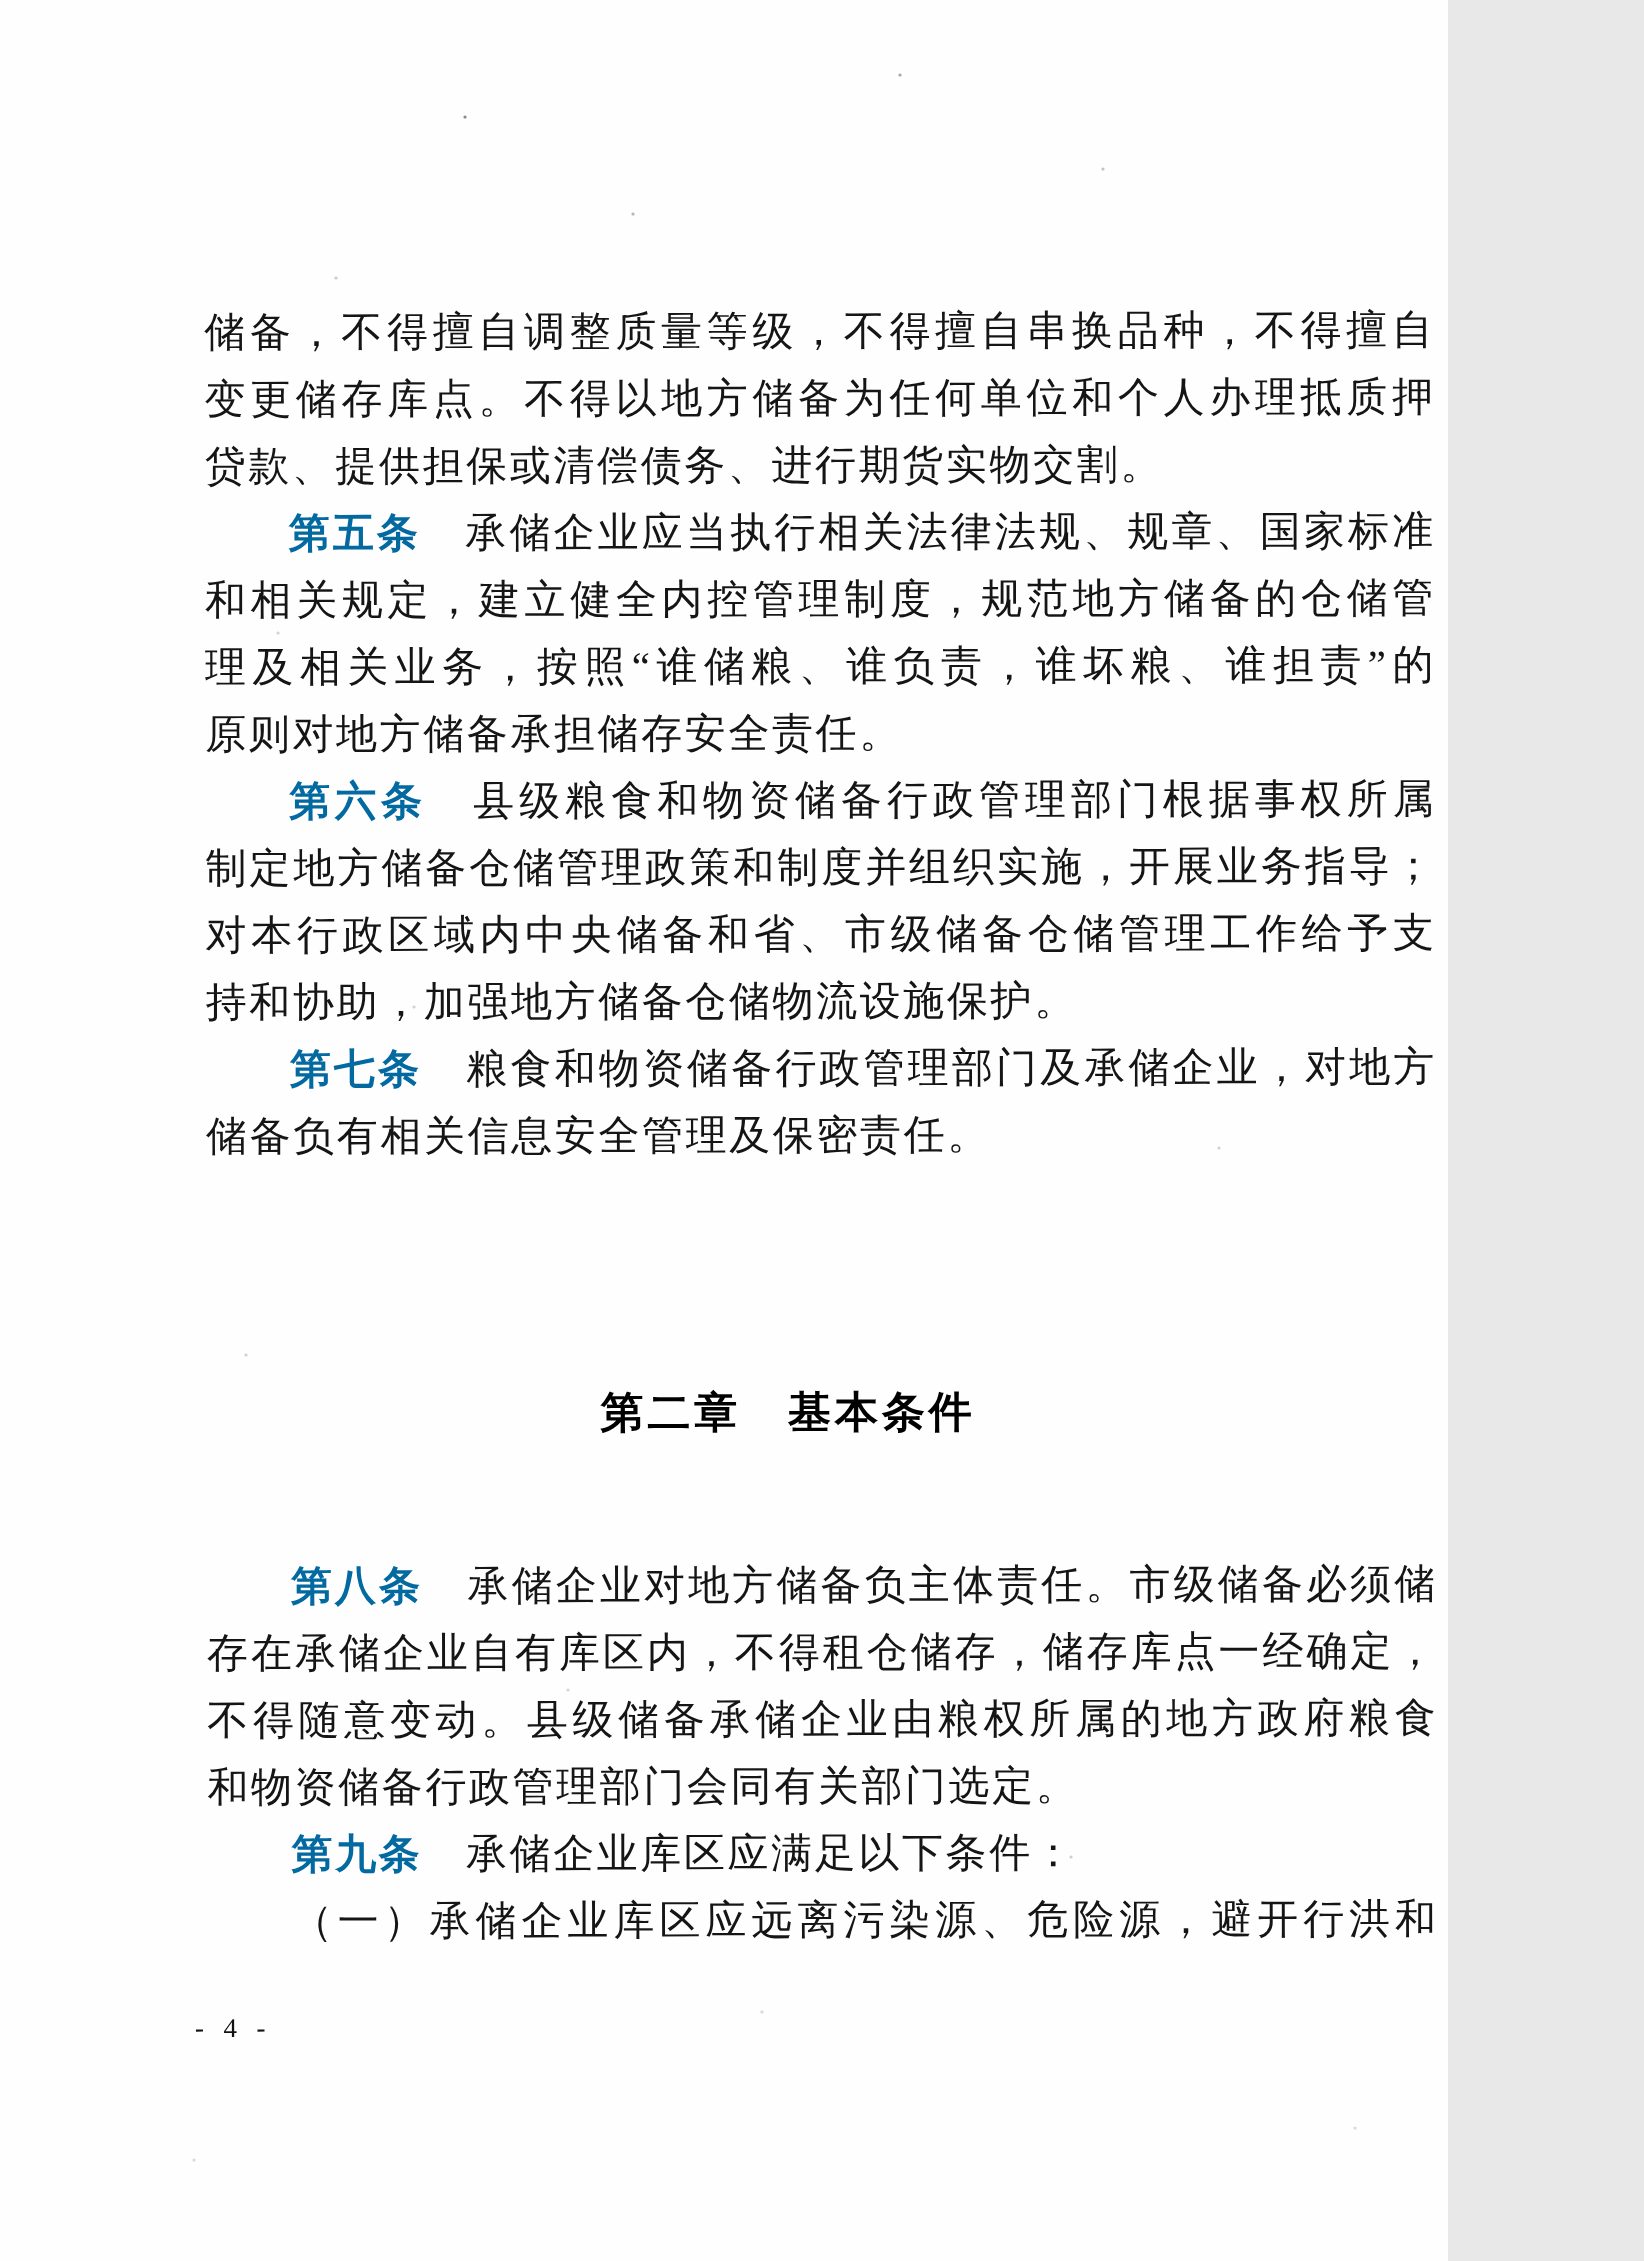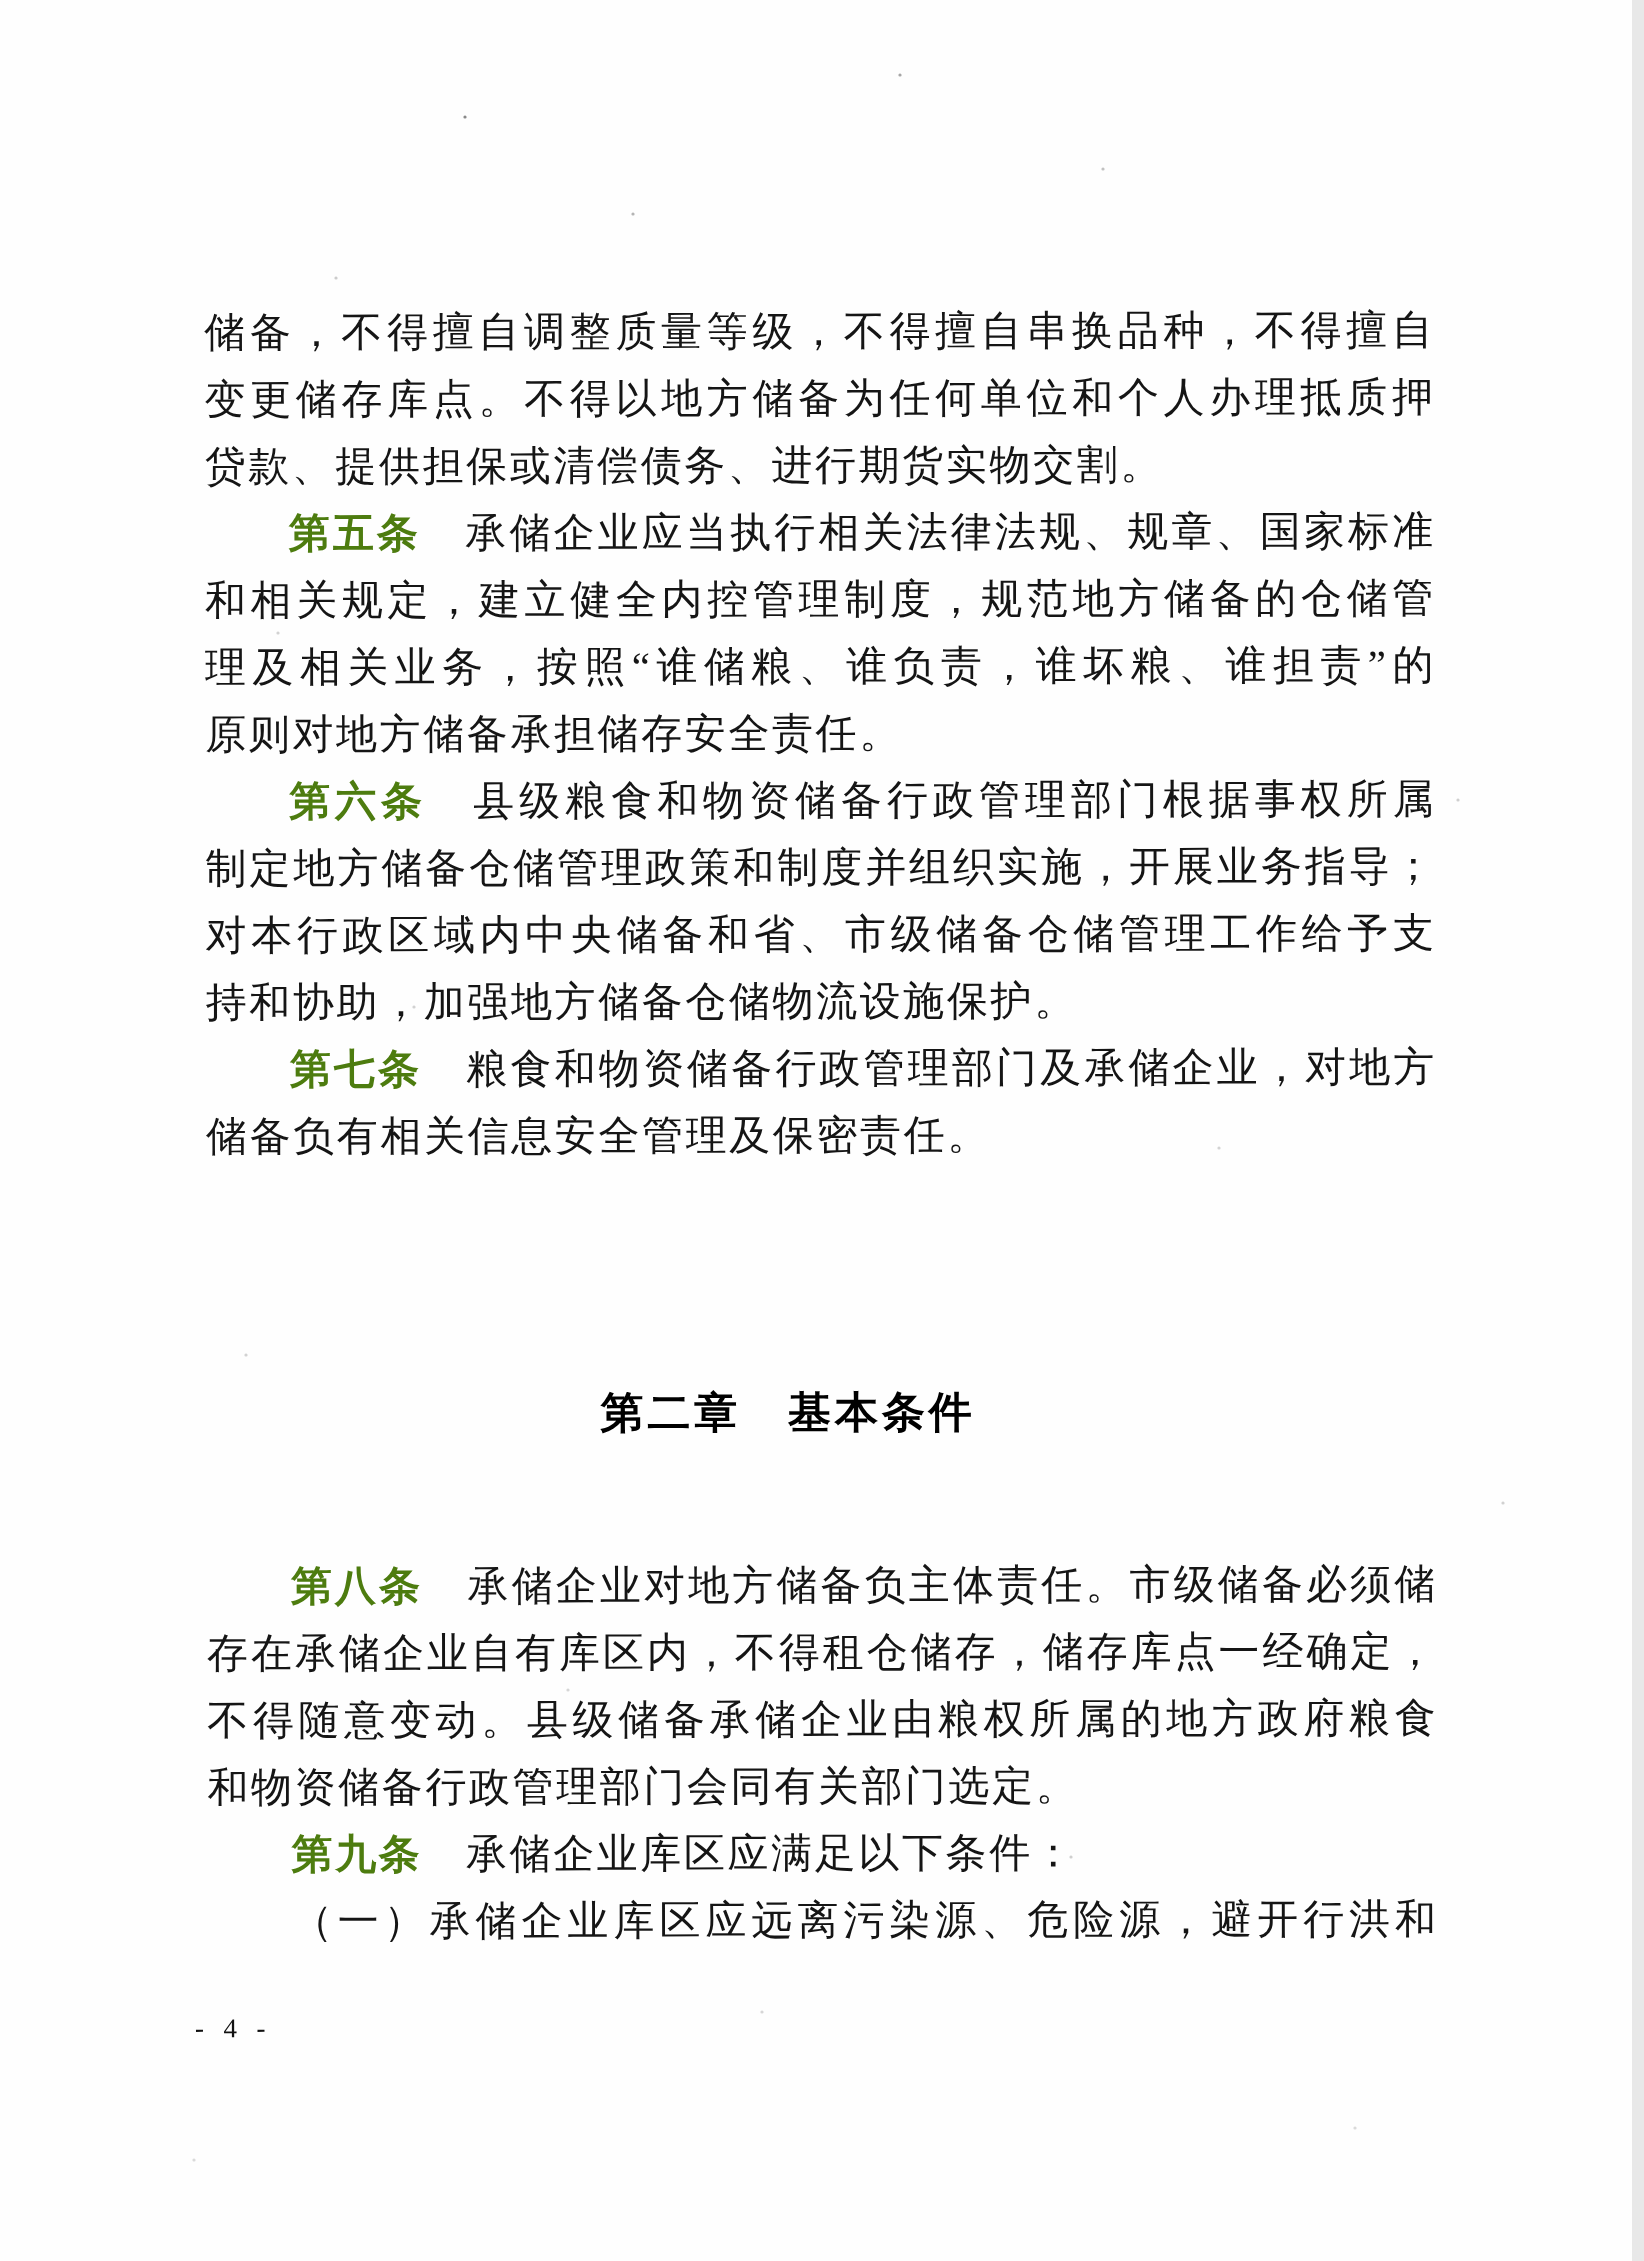--- a/index.html
+++ b/index.html
@@ -2,21 +2,21 @@
 <html style="font-size:10.3px"><head>
 <meta charset="utf-8">
 <style>
   html, body {
     margin: 0;
     padding: 0;
     background: #e8e8e8;
   }
   .page {
     position: relative;
-    width: 1632px;
+    width: 1448px;
     height: 2261px;
     background: #fefefe;
     overflow: hidden;
     font-family: "Liberation Serif", "DejaVu Serif", serif;
     color: #151515;
   }
   
   .noise {
     position: absolute;
     top: 0; left: 0;
@@ -66,21 +66,21 @@
   .line.fill {
     white-space: normal;
     text-align: justify;
     text-align-last: justify;
     text-justify: inter-character;
   }
   .line.indent { text-indent: 84px; }
   .head {
     font-family: "Liberation Sans", "DejaVu Sans", sans-serif;
     font-weight: 700;
-    color: #4d7c0f;
+    color: #0369a1;
   }
   .chapter {
     position: absolute;
     left: 206px;
     width: 1231px;
     top: 1379px;
     height: 67px;
     line-height: 67px;
     font-size: 43px;
     letter-spacing: 3.9px;

